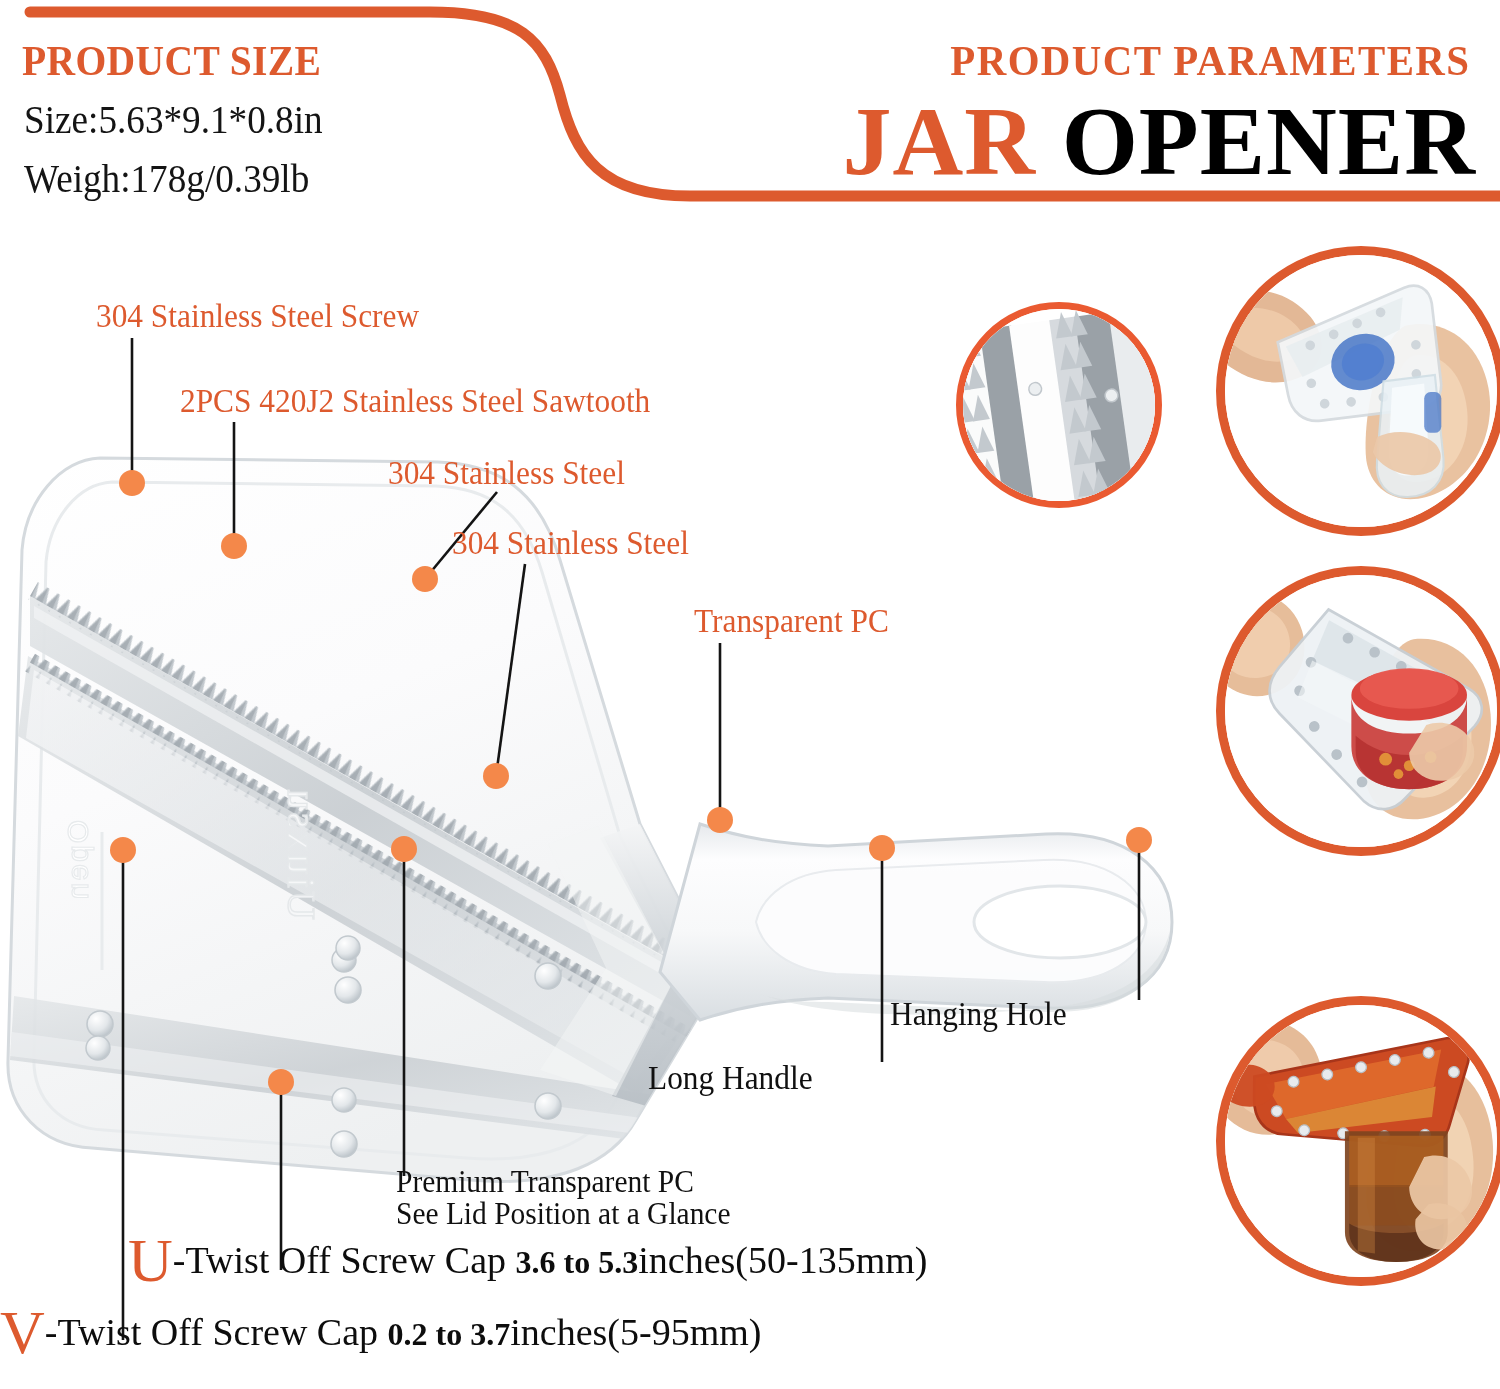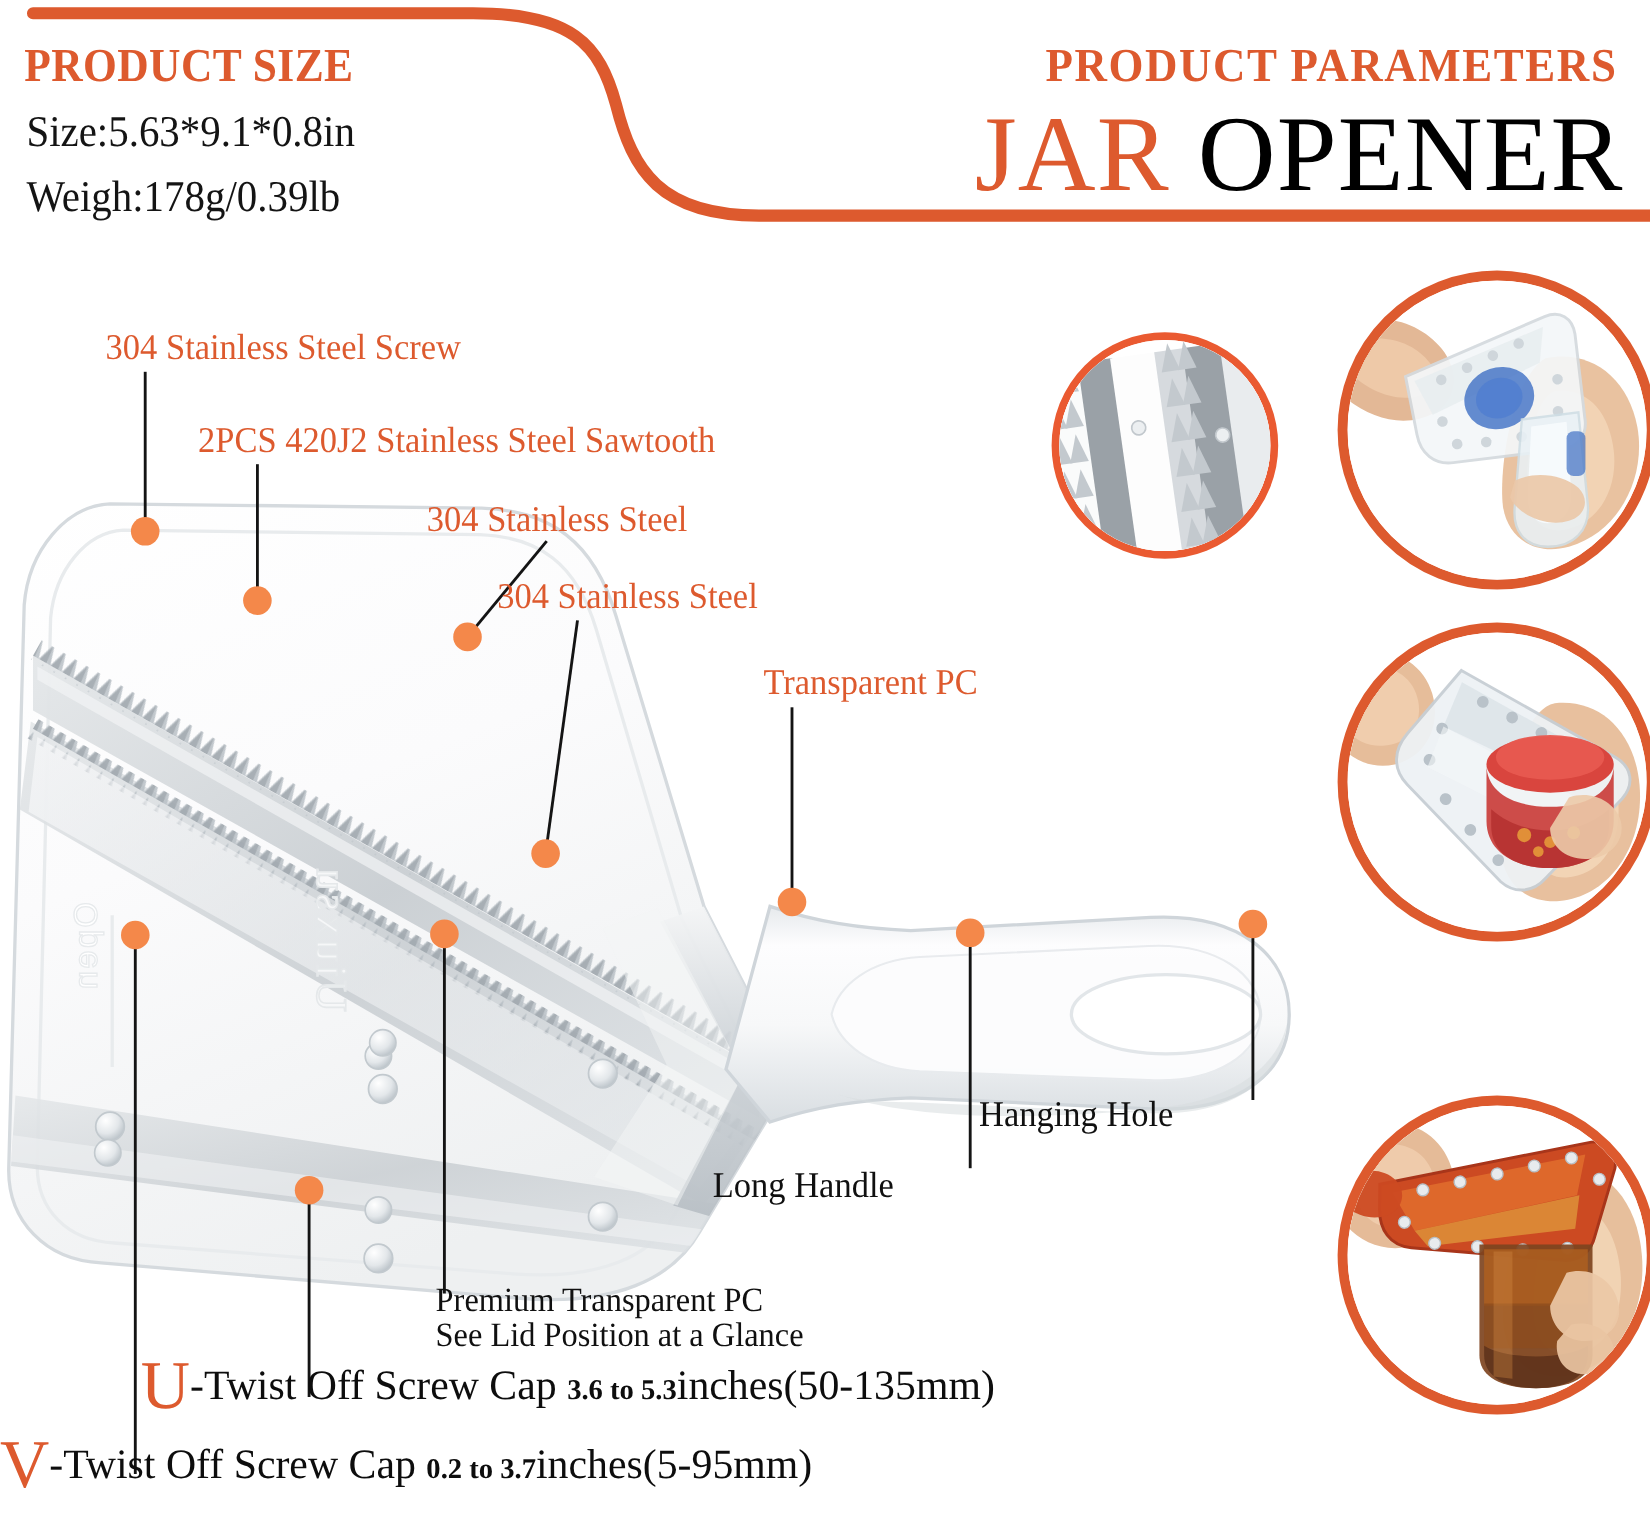--- a/index.html
+++ b/index.html
@@ -28,21 +28,21 @@
   #weight-value{left:24px;top:155px;}
 
   #product-parameters-heading{
     right:30px;top:36px;
     font-size:43px;font-weight:bold;color:var(--accent);
     letter-spacing:1.5px;white-space:nowrap;
     transform:scaleX(.95);transform-origin:right center;
   }
   #product-title{
     right:24px;top:92px;
-    font-size:98px;font-weight:normal;line-height:1;white-space:nowrap;
+    font-size:98px;font-weight:bold;line-height:1;white-space:nowrap;
     letter-spacing:1px;
   }
   #product-title .jar{color:var(--accent);}
   #product-title .opener{color:#000;}
 
   
   #product-illustration{left:0px;top:420px;width:1180px;height:820px;}
 
   
   .callout-label{
@@ -63,21 +63,21 @@
   #label-premium-pc .l2{display:block;}
 
   
   .spec-line{white-space:nowrap;color:#0d0d0d;}
   #spec-u{left:128px;top:1238px;font-size:38px;}
   #spec-v{left:0px;top:1310px;font-size:38px;}
   .spec-letter{
     color:var(--accent);font-size:62px;line-height:0;
     position:relative;top:8px;font-weight:normal;
   }
-  .spec-bold{font-weight:bold;font-size:26px;}
+  .spec-bold{font-weight:bold;font-size:32px;}
 
   
   .photo-circle{
     border-radius:50%;
     border:9px solid var(--accent);
     background:#fff;overflow:hidden;
   }
   #photo-bottle{left:1216px;top:246px;width:272px;height:272px;}
   #photo-jar-red{left:1216px;top:566px;width:272px;height:272px;}
   #photo-jar-amber{left:1216px;top:996px;width:272px;height:272px;}

